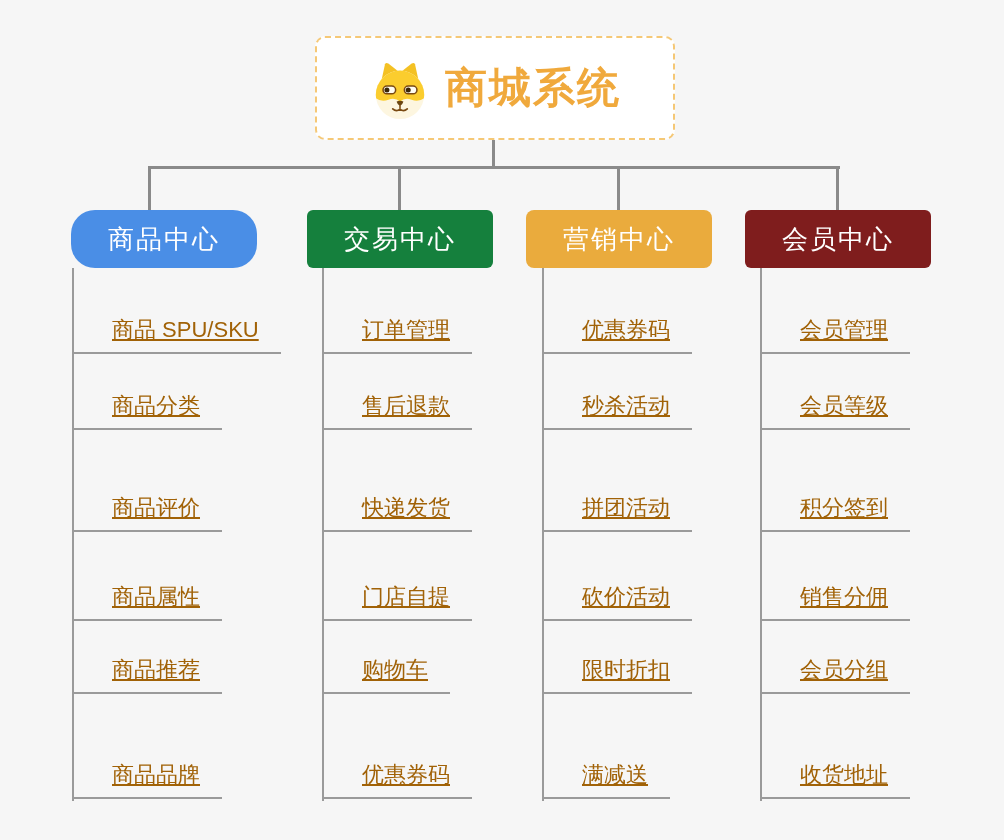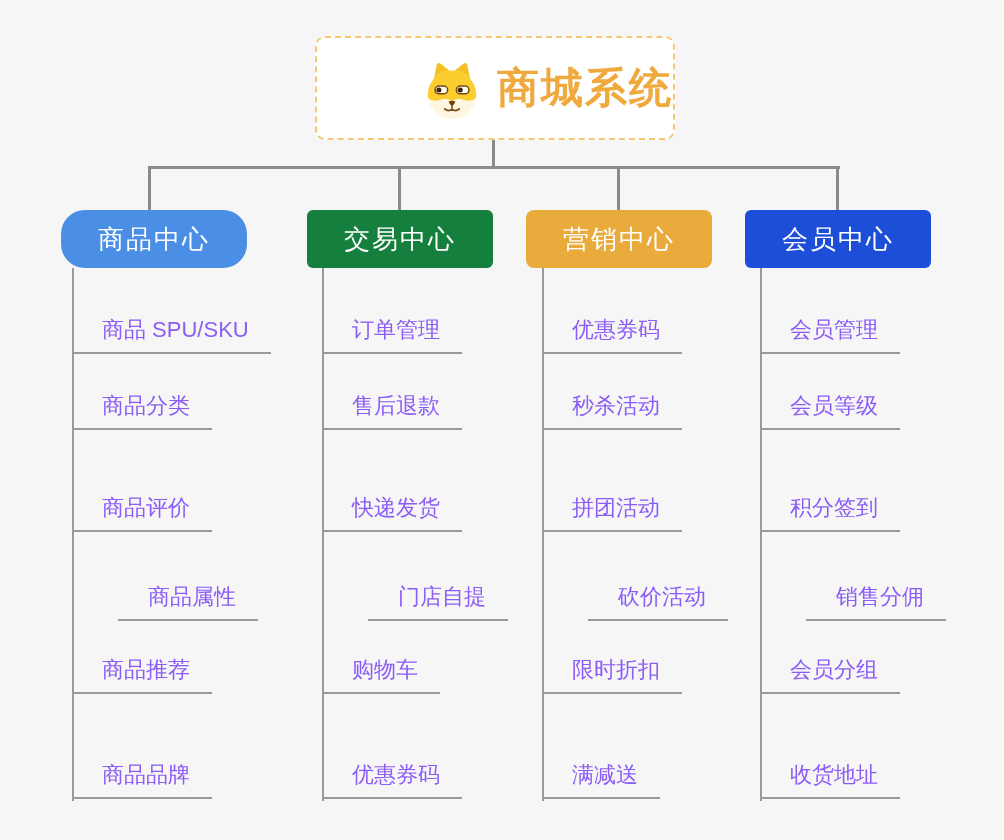--- a/index.html
+++ b/index.html
@@ -7,21 +7,21 @@
     width:1004px;height:840px;position:relative;overflow:hidden;
     background:#f6f6f6;
     font-family:"Liberation Sans","DejaVu Sans",sans-serif;
   }
   .stage{position:absolute;inset:0;width:1004px;height:840px;}
 
   
   .root-node{
     position:absolute;left:315px;top:36px;width:360px;height:104px;
     background:#ffffff;border:2px dashed #f5c876;border-radius:10px;
-    display:flex;align-items:center;justify-content:flex-end;gap:14px;
+    display:flex;align-items:center;justify-content:center;gap:14px;
     box-sizing:border-box;cursor:pointer;
   }
   .root-title{
     font-size:42px;font-weight:bold;color:#f0a93c;letter-spacing:2px;
     line-height:1;white-space:nowrap;
   }
   .mascot{width:62px;height:62px;flex:0 0 auto;margin-top:2px;}
 
   
   .conn{position:absolute;background:#8a8a8a;}
@@ -30,39 +30,39 @@
   .conn-drop{top:166px;width:3px;height:45px;}
   .drop-1{left:148px;} .drop-2{left:398px;} .drop-3{left:617px;} .drop-4{left:836px;}
 
   
   .branch{
     position:absolute;top:210px;width:186px;height:58px;border-radius:6px;
     display:flex;align-items:center;justify-content:center;
     color:#ffffff;font-size:26px;letter-spacing:2px;white-space:nowrap;
     cursor:pointer;
   }
-  .col1 .branch{left:61px;border-radius:24px;} .col2 .branch{left:307px;}
+  .col1 .branch{left:71px;border-radius:24px;} .col2 .branch{left:307px;}
   .col3 .branch{left:526px;} .col4 .branch{left:745px;}
 
   
   .spine{position:absolute;top:268px;width:2px;height:533px;background:#9a9a9a;}
   .col1 .spine{left:72px;} .col2 .spine{left:322px;}
   .col3 .spine{left:542px;} .col4 .spine{left:760px;}
 
   
   .leaf{
     position:absolute;display:inline-block;white-space:nowrap;
-    font-size:22px;color:#8b5cf6;
-    padding:0 22px 9px 30px;border-bottom:2px solid #9a9a9a;
-    cursor:pointer;line-height:27px;
+    font-size:22px;color:#a16207;
+    padding:0 22px 9px 40px;border-bottom:2px solid #9a9a9a;
+    cursor:pointer;line-height:27px;text-decoration:underline;
   }
   .col1 .leaf{left:72px;} .col2 .leaf{left:322px;}
   .col3 .leaf{left:542px;} .col4 .leaf{left:760px;}
   .r1{top:316px;} .r2{top:392px;} .r3{top:494px;}
-  .r4{top:583px;margin-left:46px;} .r5{top:656px;} .r6{top:761px;}
+  .r4{top:583px;} .r5{top:656px;} .r6{top:761px;}
 </style>
 </head>
 <body>
 
 <div class="stage">
 
   <div class="root-node">
     <svg class="mascot" viewBox="0 0 64 64" aria-hidden="true">
       <defs>
         <clipPath id="faceClip">
@@ -126,21 +126,21 @@
     <div class="spine"></div>
     <div class="leaf r1">优惠券码</div>
     <div class="leaf r2">秒杀活动</div>
     <div class="leaf r3">拼团活动</div>
     <div class="leaf r4">砍价活动</div>
     <div class="leaf r5">限时折扣</div>
     <div class="leaf r6">满减送</div>
   </div>
 
   <div class="column col4">
-    <div class="branch" style="background-color: #1d4ed8;">会员中心</div>
+    <div class="branch" style="background-color: #7f1d1d;">会员中心</div>
     <div class="spine"></div>
     <div class="leaf r1">会员管理</div>
     <div class="leaf r2">会员等级</div>
     <div class="leaf r3">积分签到</div>
     <div class="leaf r4">销售分佣</div>
     <div class="leaf r5">会员分组</div>
     <div class="leaf r6">收货地址</div>
   </div>
 
 </div>

